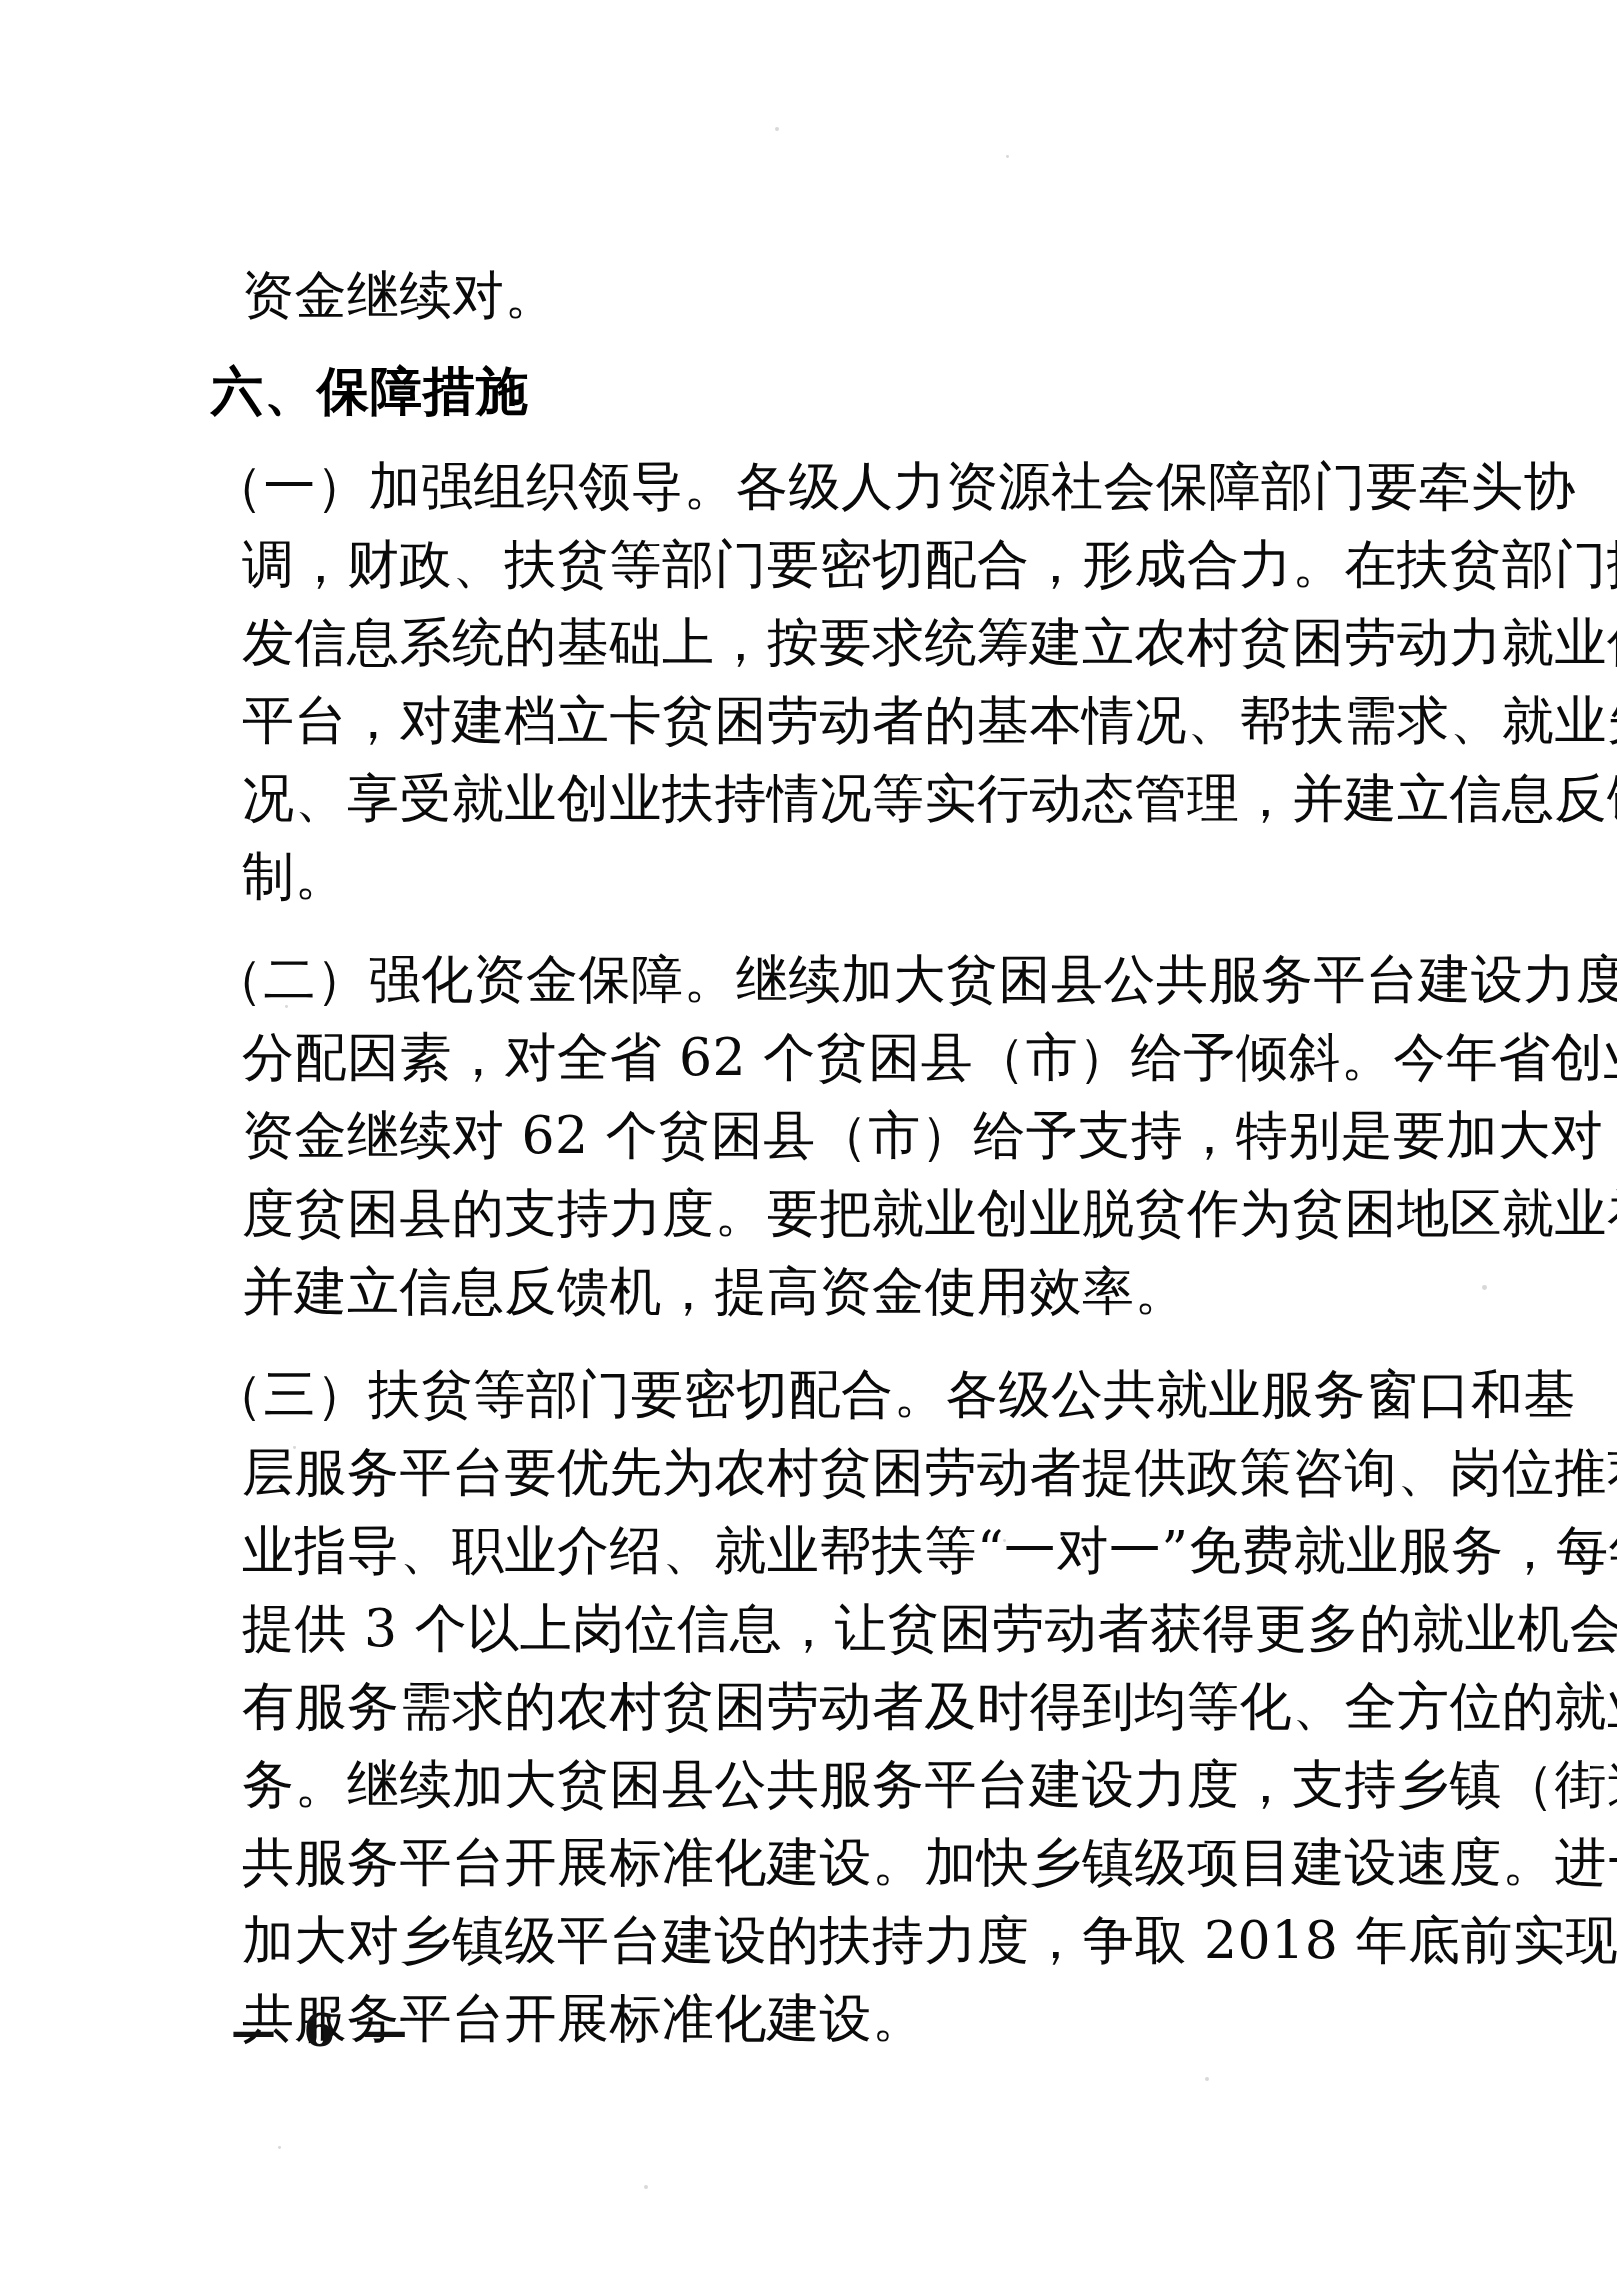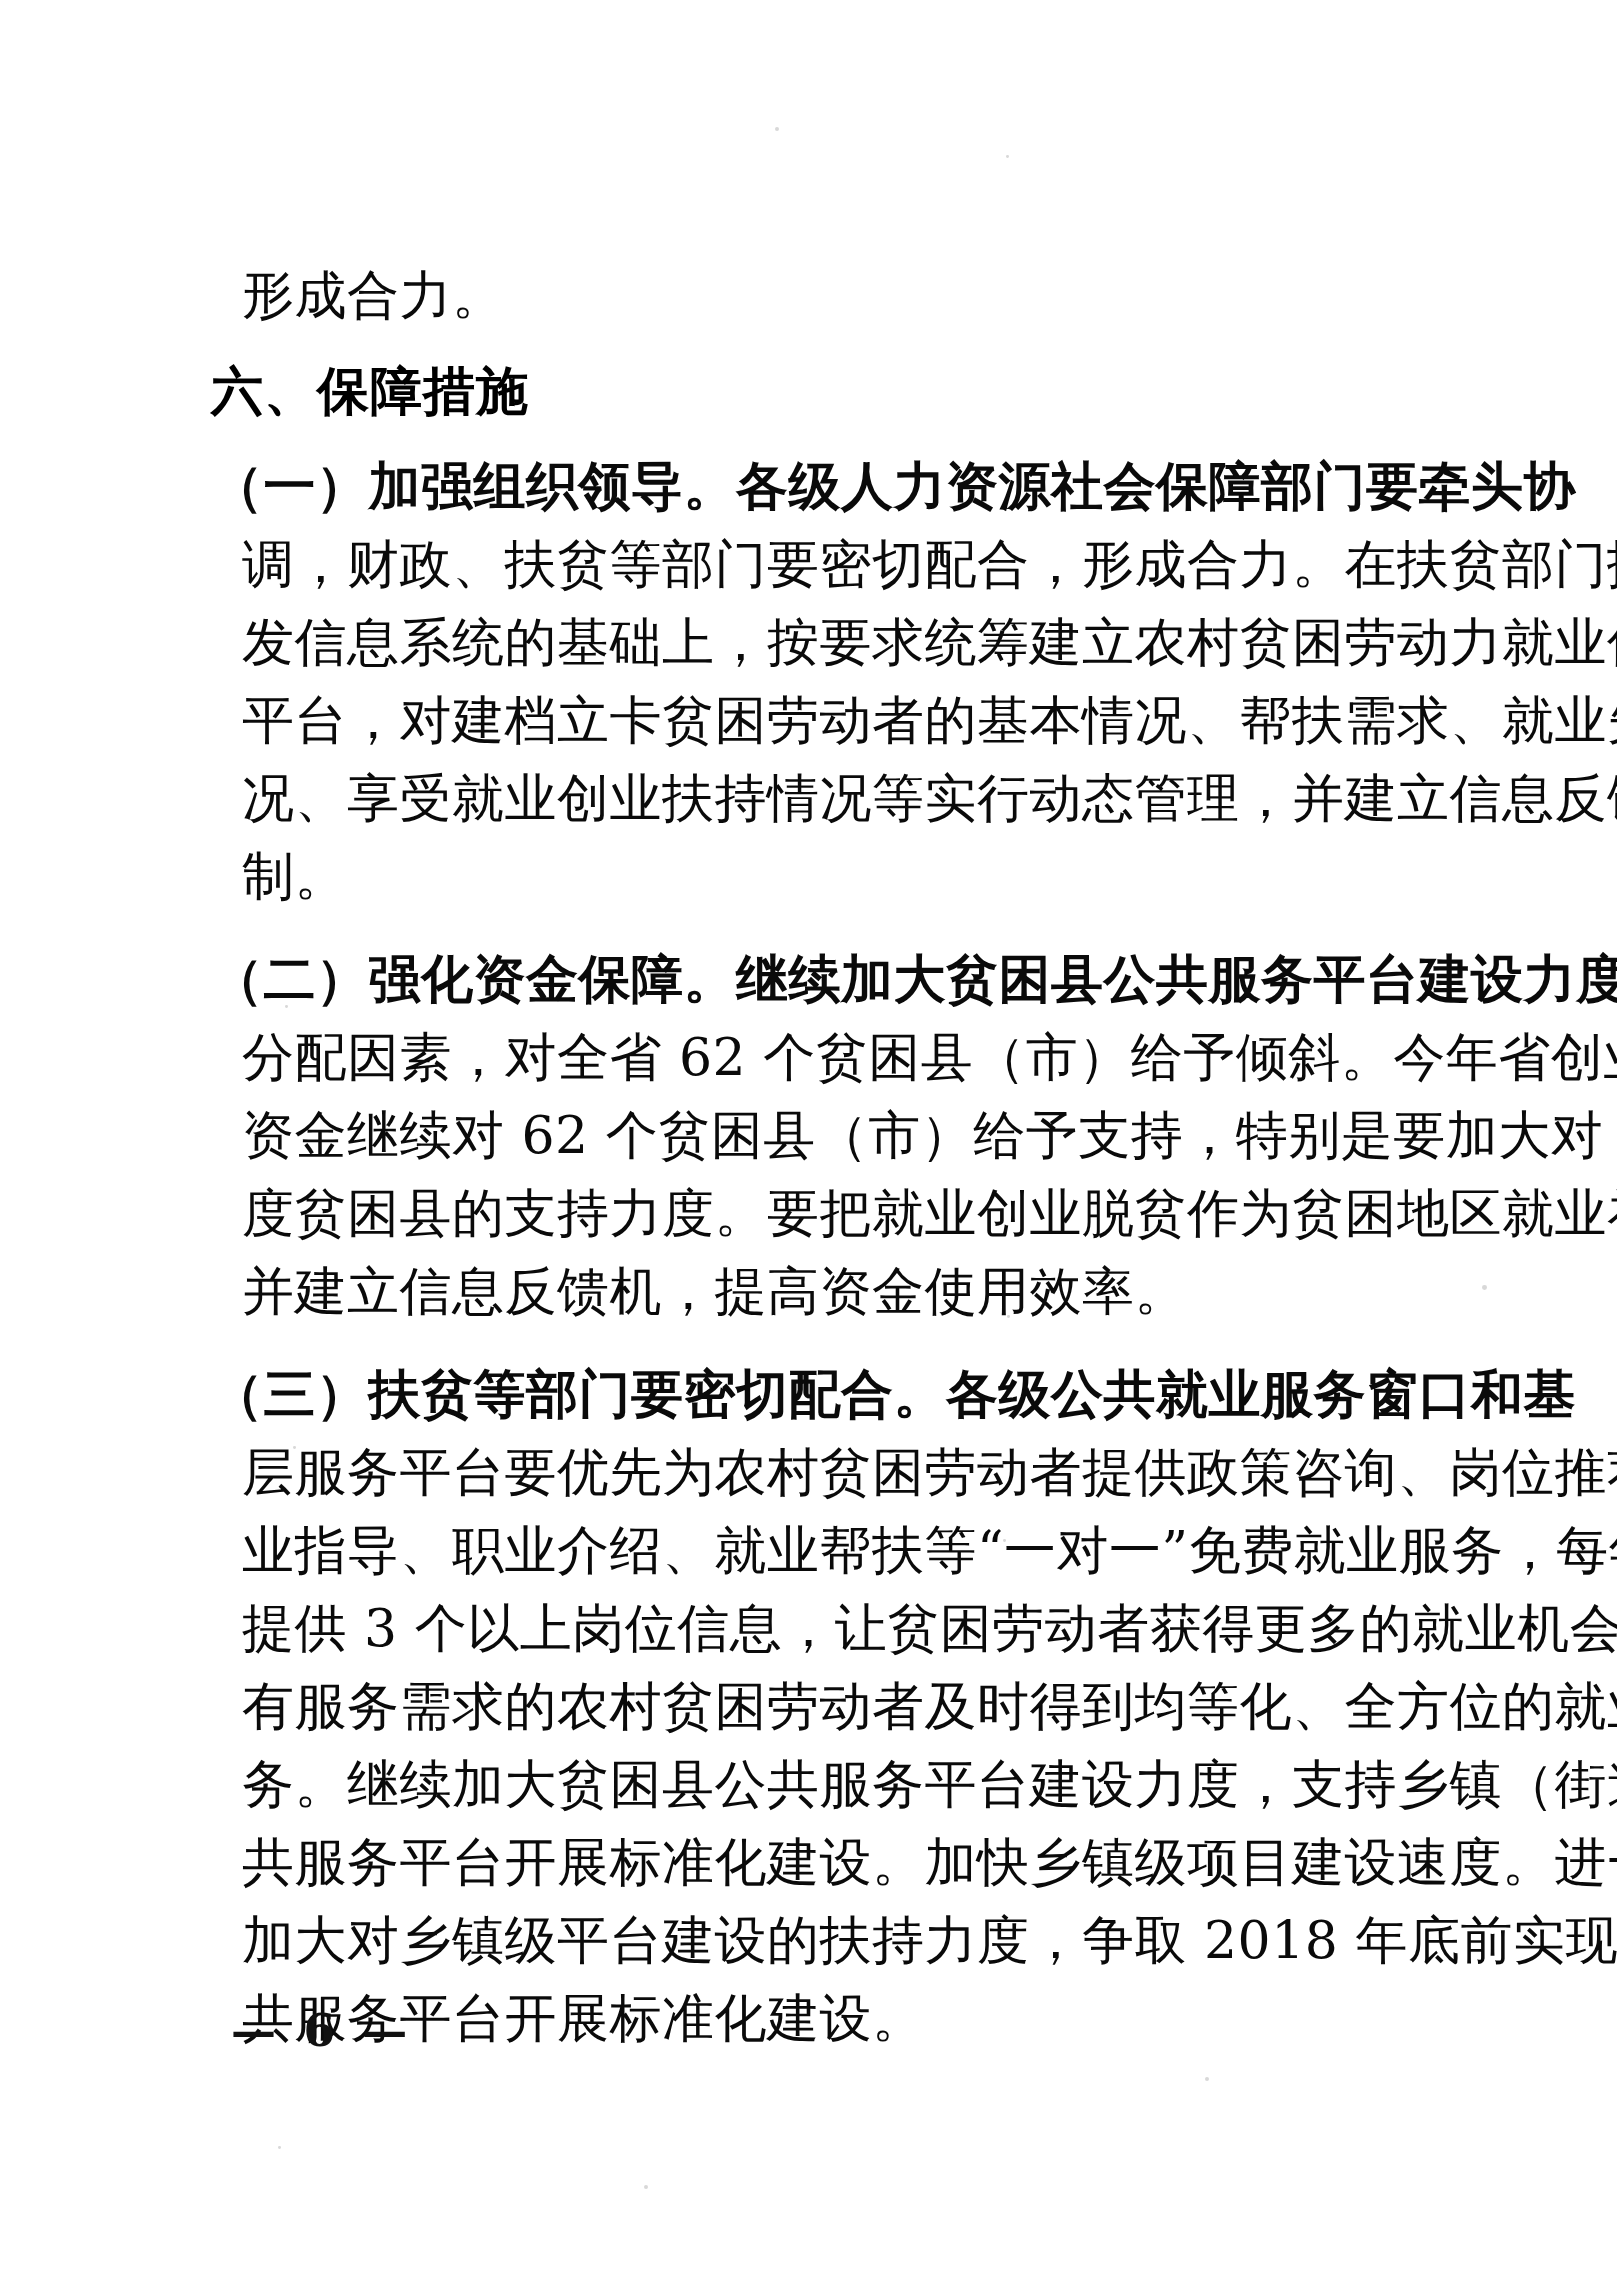--- a/index.html
+++ b/index.html
@@ -36,21 +36,20 @@
     font-family: "DejaVu Serif", "Liberation Serif", serif;
   }
   
   .line.cont {
     margin-left: 0;
   }
   
   .line.indent {
     margin-left: -31px;
     padding-left: 0;
-    font-weight: bold;
   }
   
   .heading {
     font-size: 52px;
     line-height: 78px;
     font-weight: 700;
     letter-spacing: 1px;
     margin-left: -31px;
     white-space: nowrap;
     color: #000000;
@@ -93,21 +92,21 @@
   <div class="speck" style="left:1003px;top:1539px;width:2.9px;height:2.9px;"></div>
   <div class="speck" style="left:285px;top:1005px;width:2.9px;height:2.9px;"></div>
   <div class="speck" style="left:293px;top:1446px;width:2.9px;height:2.9px;"></div>
   <div class="speck" style="left:1205px;top:2077px;width:3.9px;height:3.9px;"></div>
   <div class="speck" style="left:1482px;top:1285px;width:4.9px;height:4.9px;"></div>
   <div class="speck" style="left:278px;top:2146px;width:2.9px;height:2.9px;"></div>
   <div class="speck" style="left:644px;top:2185px;width:3.9px;height:3.9px;"></div>
 
   <div class="textblock">
 
-    <div class="line cont">形成合力。</div>
+    <div class="line cont">资金继续对。</div>
 
     <div class="spacer-sm"></div>
 
     <div class="heading">六、保障措施</div>
 
     <div class="spacer-sm"></div>
 
     <div class="para">
       <div class="line indent">（一）加强组织领导。各级人力资源社会保障部门要牵头协</div>
       <div class="line cont">调，财政、扶贫等部门要密切配合，形成合力。在扶贫部门扶贫开</div>

